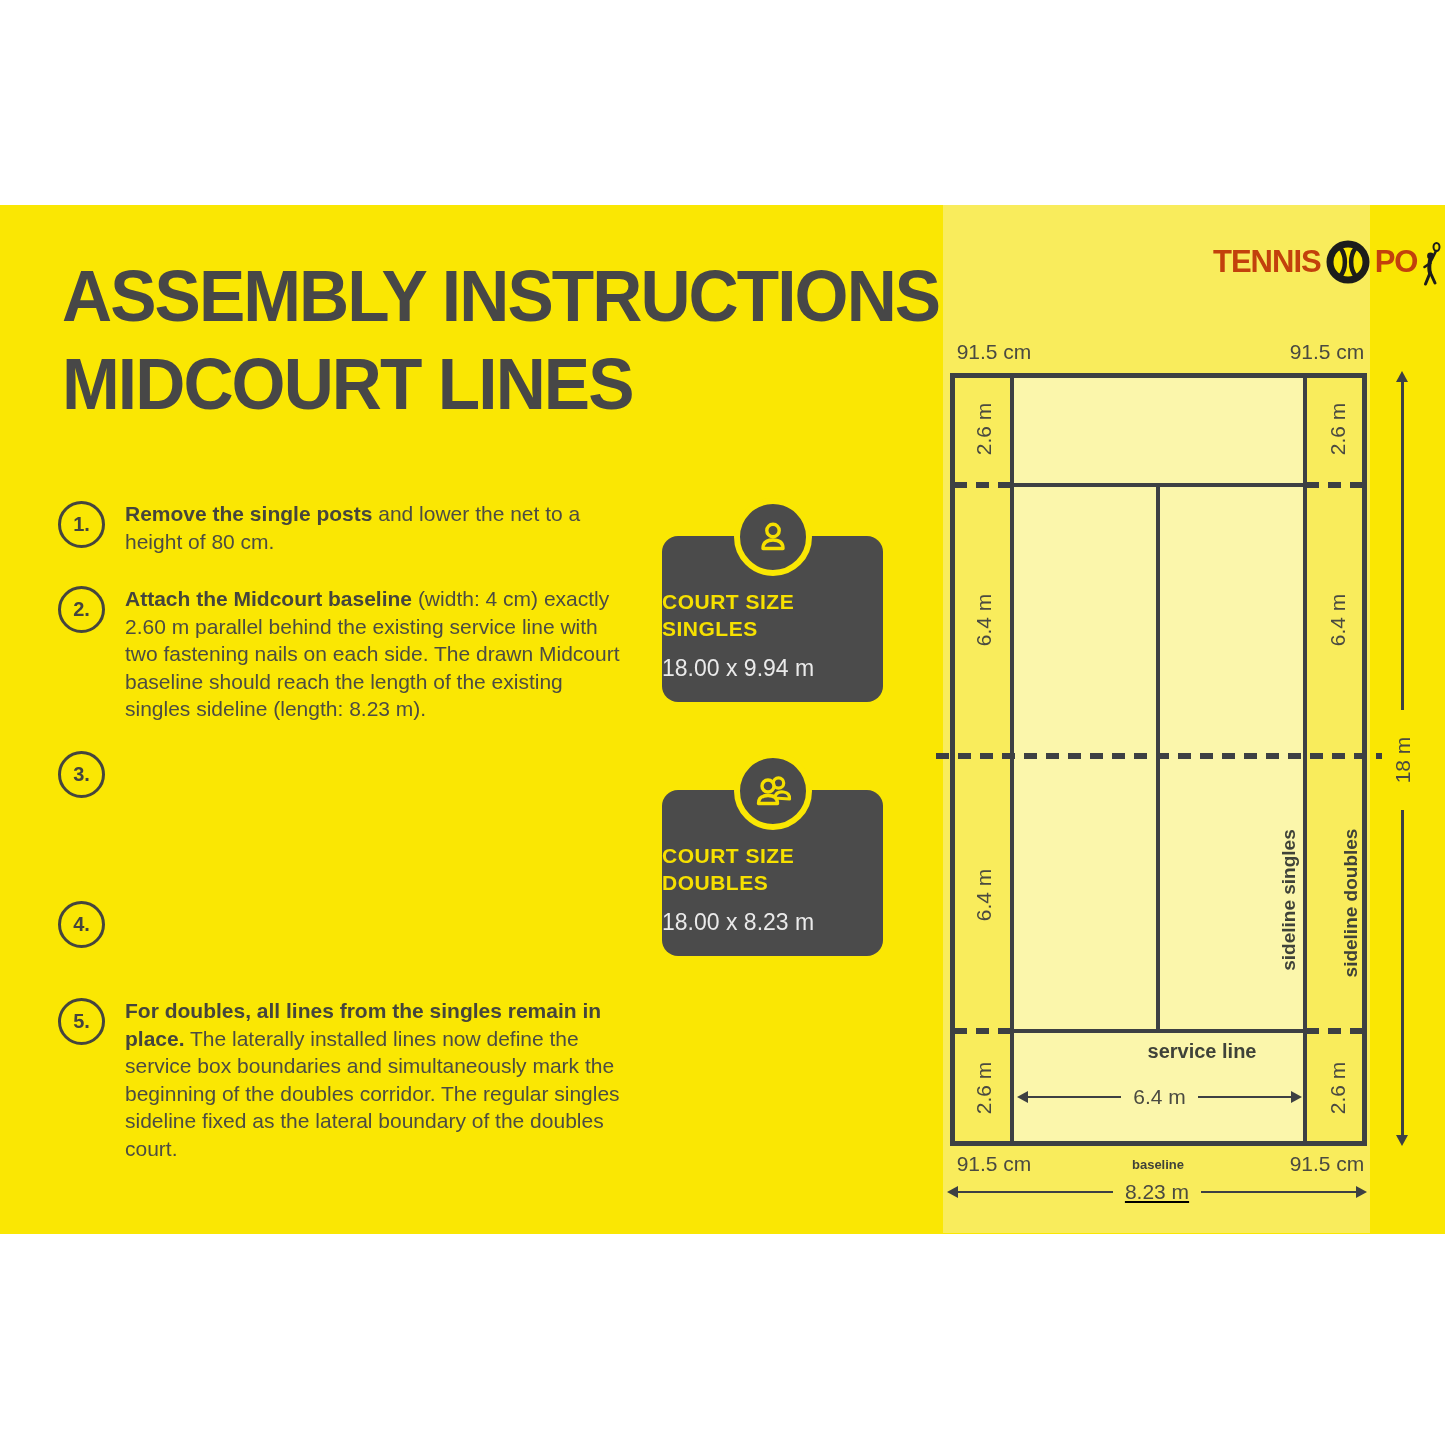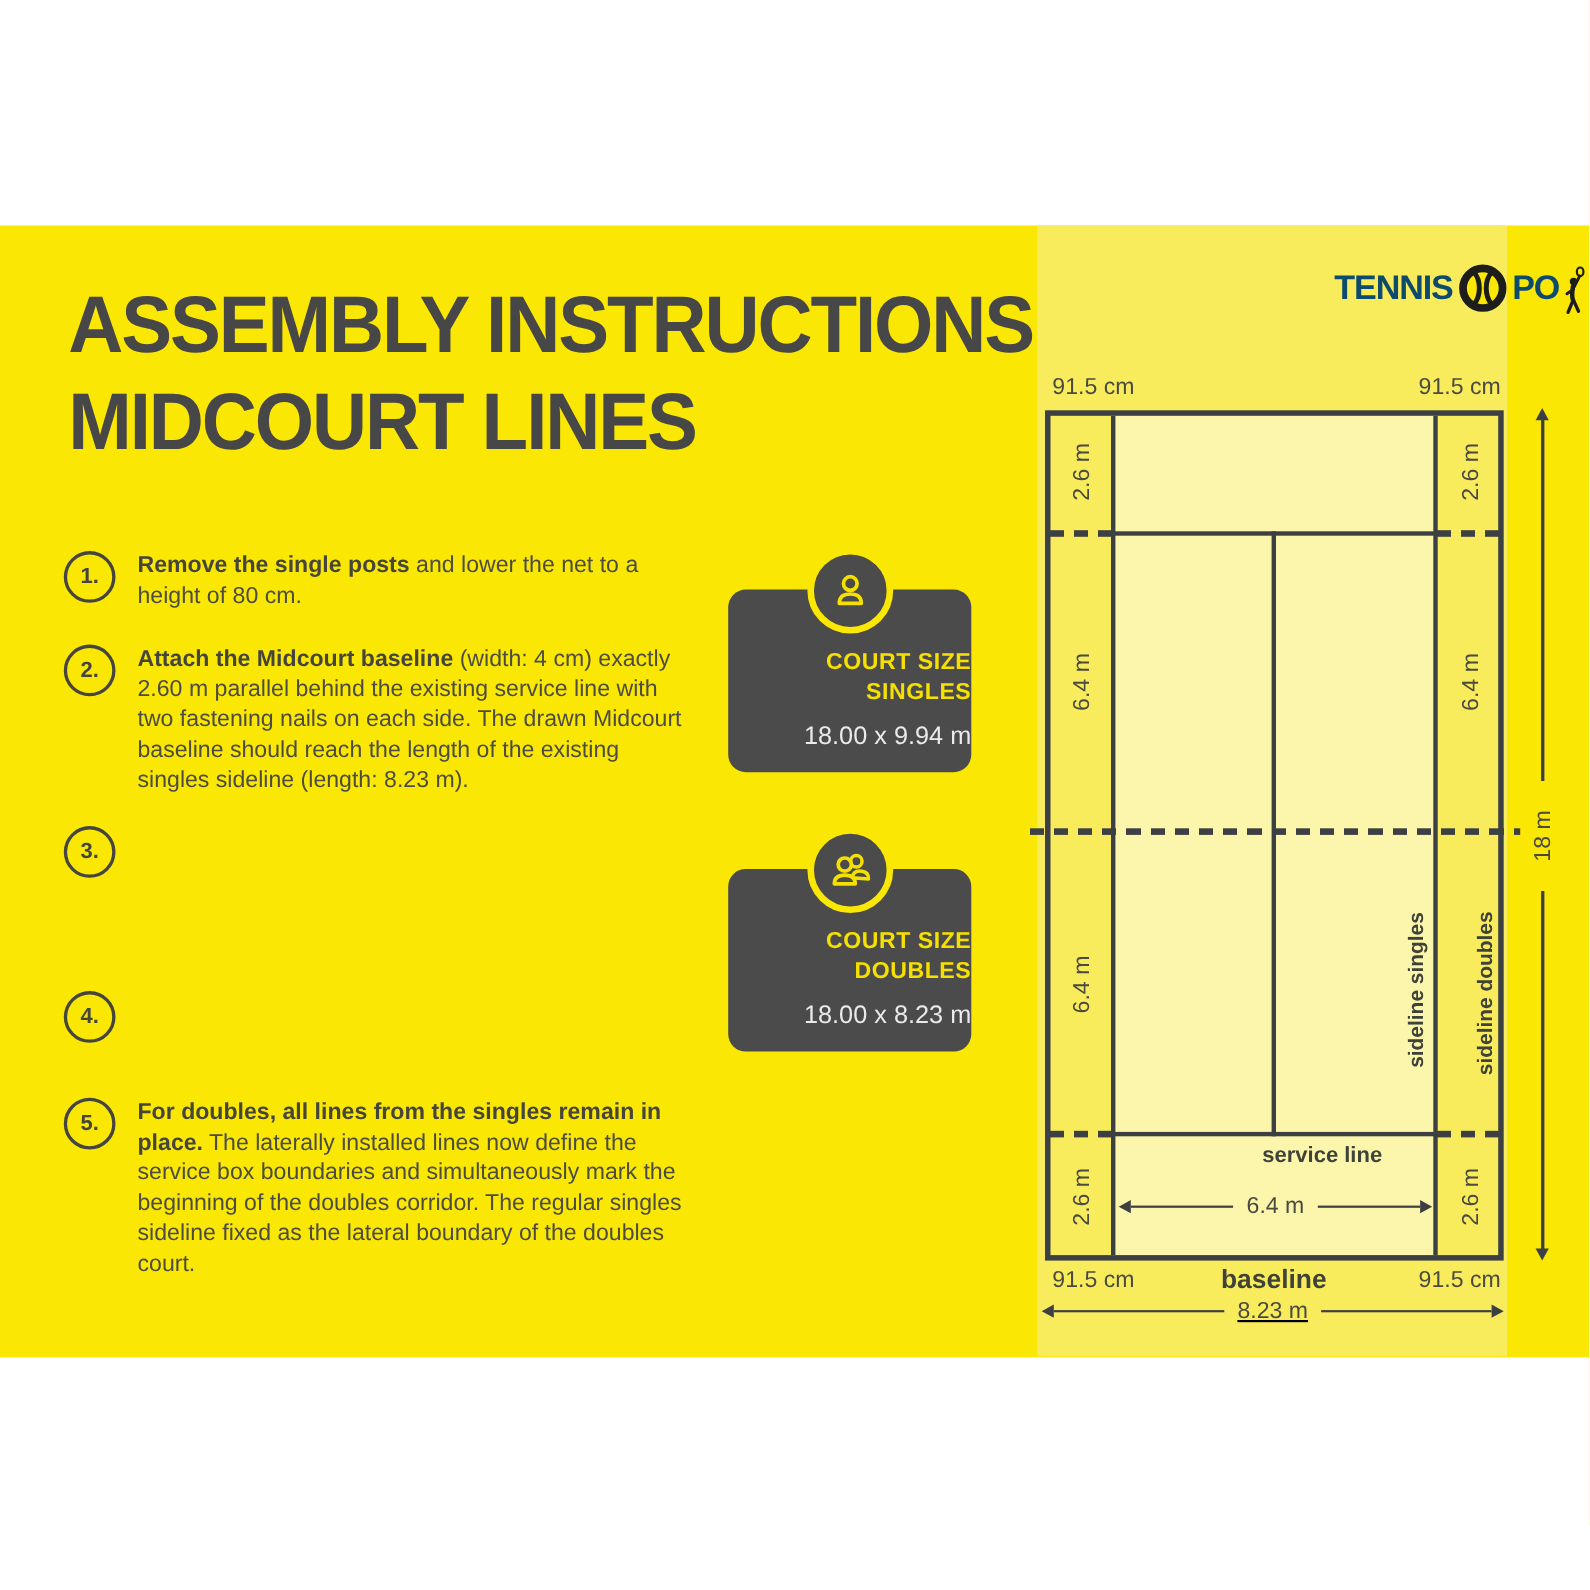--- a/index.html
+++ b/index.html
@@ -19,39 +19,39 @@
          font-family:"Liberation Sans", sans-serif;}
   .sheet{position:absolute;left:0;top:205px;width:1445px;height:1029px;background:var(--yellow);}
 
   
   .title{position:absolute;left:62px;top:252px;color:var(--title);
          font-weight:800;font-size:73px;line-height:88px;letter-spacing:-2px;
          transform:scaleX(.95);transform-origin:left top;white-space:nowrap;}
 
   
   .logo{position:absolute;top:240px;left:1213px;display:flex;align-items:center;gap:5px;
-        color:#0c4a6e;font-weight:800;font-size:31px;letter-spacing:-1px;}
+        color:#c2410c;font-weight:800;font-size:31px;letter-spacing:-1px;}
   .logo svg{display:block;}
 
   
   .step{position:absolute;left:58px;width:585px;display:flex;gap:20px;}
   .step-num{flex:0 0 47px;height:47px;border:3.5px solid #45453E;border-radius:50%;
             display:flex;align-items:center;justify-content:center;
             font-weight:700;font-size:20px;color:#45453E;margin-top:1px;}
   .step-text{font-size:21px;line-height:27.5px;color:var(--ink);width:500px;}
   .sb{font-weight:400;}
   .sb.bold{font-weight:700;color:#45453C;}
 
   
   .ibox-wrap{position:absolute;left:662px;width:221px;}
   .icircle{position:absolute;left:50%;top:0;transform:translateX(-50%);
            width:78px;height:78px;background:var(--box);border:6px solid var(--yellow);
            border-radius:50%;display:flex;align-items:center;justify-content:center;z-index:2;}
   .ibox{margin-top:38px;background:var(--box);border-radius:16px;height:166px;
-        padding-top:52px;text-align:right;}
+        padding-top:52px;text-align:left;}
   .ibox-title{color:var(--boxyellow);font-weight:800;font-size:21px;line-height:27px;letter-spacing:.5px;}
   .ibox-size{margin-top:13px;color:var(--sizetext);font-size:23px;font-weight:400;}
 
   
   .abs{position:absolute;}
   .band{left:943px;top:205px;width:427px;height:1028px;background:var(--band);}
   .court{left:950px;top:373px;width:417px;height:773px;border:5px solid var(--line);}
   .pale{left:1012px;top:378px;width:293px;height:763px;background:var(--pale);}
   .vline{width:4px;background:var(--line);}
   .hline{height:4px;background:var(--line);}
@@ -196,21 +196,21 @@
 
   <div class="abs harrow" style="left:1017px;top:1085px;width:285px;">
     <div class="tri-l"></div>
     <div class="seg"></div>
     <div class="albl">6.4 m</div>
     <div class="seg"></div>
     <div class="tri-r"></div>
   </div>
 
   <div class="abs lbl ctr" style="left:994px;top:1164px;">91.5 cm</div>
-  <div class="abs lbl bold ctr" style="left:1158px;top:1164px;font-size:24px;text-align:right;">baseline</div>
+  <div class="abs lbl bold ctr" style="left:1158px;top:1164px;font-size:13px;text-align:right;">baseline</div>
   <div class="abs lbl ctr" style="left:1327px;top:1164px;">91.5 cm</div>
 
   <div class="abs harrow" style="left:947px;top:1180px;width:420px;text-decoration:underline;">
     <div class="tri-l"></div>
     <div class="seg"></div>
     <div class="albl">8.23 m</div>
     <div class="seg"></div>
     <div class="tri-r"></div>
   </div>
 

